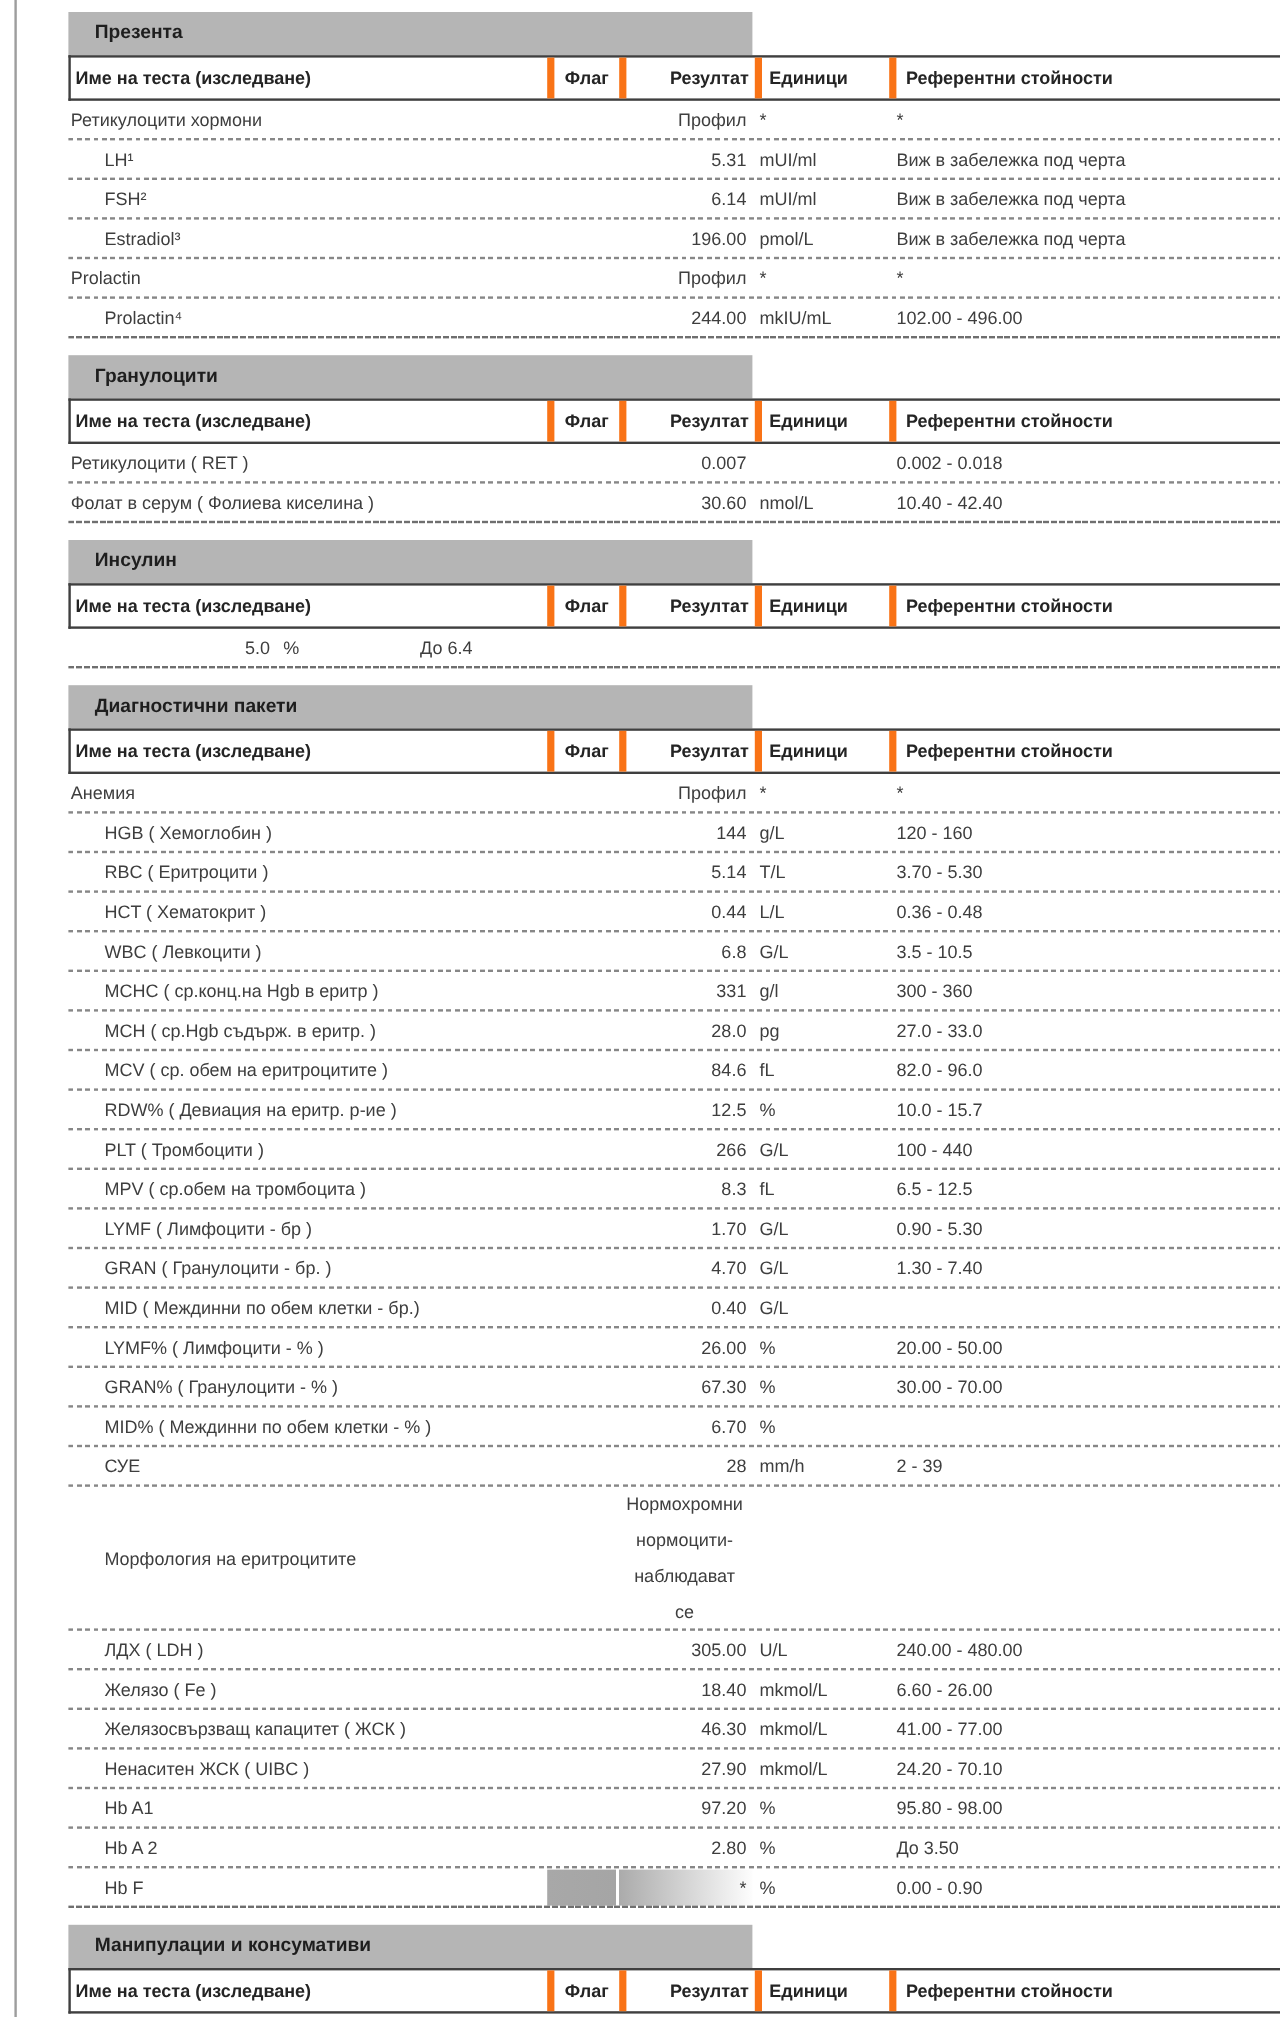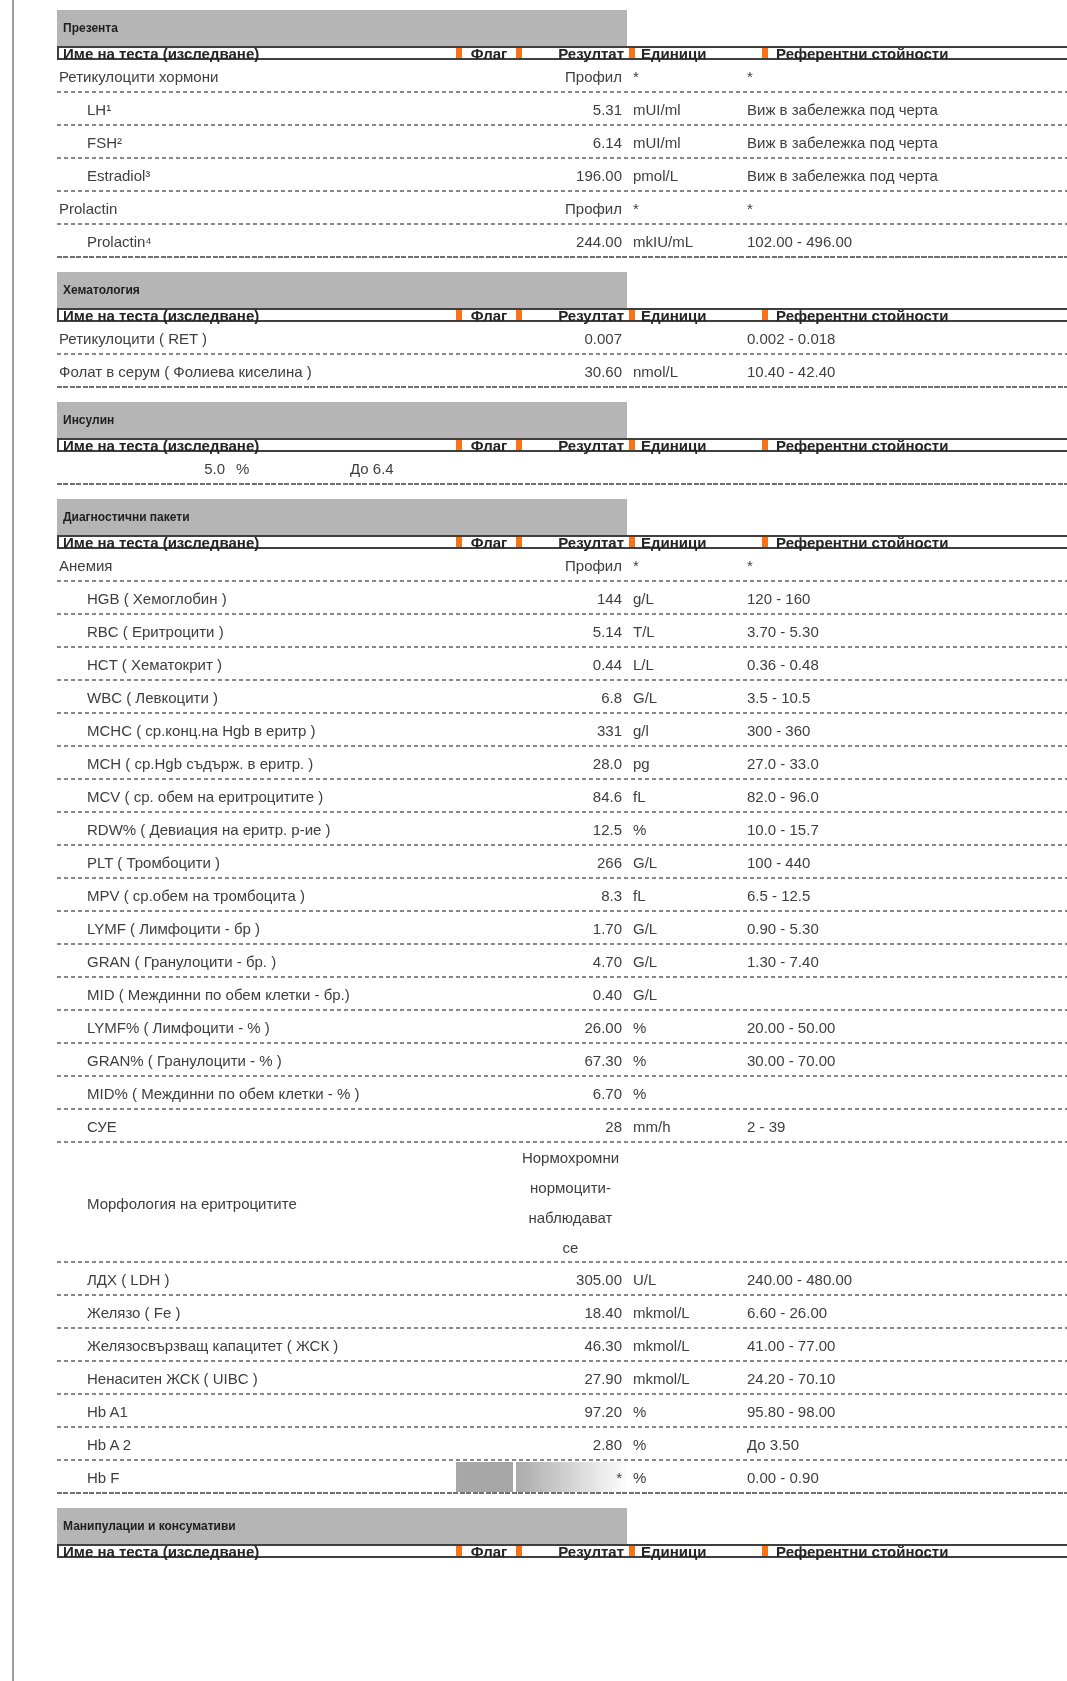--- a/index.html
+++ b/index.html
@@ -12,34 +12,34 @@
     color:#3e3e3e;
     font-size:15px;
   }
   .edge-line{position:absolute;left:12px;top:0;width:2px;height:1681px;background:#9d9d9d;}
   .content{position:absolute;left:57px;top:10px;width:1010px;}
   .sec + .sec{margin-top:14px;}
   .secbar{
     width:570px;height:36px;box-sizing:border-box;
     background:#b5b5b5;color:#1e1e1e;
     display:flex;align-items:center;
-    font-weight:bold;font-size:12px;padding-left:6px;
+    font-weight:bold;font-size:16px;padding-left:22px;
   }
   .hrow{
-    display:flex;height:14px;box-sizing:border-box;
+    display:flex;height:38px;box-sizing:border-box;
     border-top:2px solid #3f3f3f;border-bottom:2px solid #3f3f3f;border-left:2px solid #3f3f3f;
     font-weight:bold;color:#242424;font-size:15px;justify-content:flex-end;
   }
   .hc{display:flex;align-items:center;box-sizing:border-box;}
   .hc.flag,.hc.result,.hc.unit,.hc.ref{border-left:6px solid #f97316;}
   .hc.name{width:397px;padding-left:4px;}
   .hc.flag{width:60px;justify-content:center;}
   .hc.result{width:113px;justify-content:flex-end;padding-right:5px;}
   .hc.unit{width:112px;padding-left:6px;}
-  .hc.ref{flex:1;padding-left:8px;margin-left:21px;}
+  .hc.ref{flex:1;padding-left:8px;}
   .row{
     position:relative;display:flex;align-items:stretch;
     min-height:33px;
   }
   .row::after{
     content:"";position:absolute;left:0;right:0;bottom:0;height:2px;
     background-image:repeating-linear-gradient(90deg,#878787 0 4px,transparent 4px 7px);
   }
   .row.secend::after{
     background-image:repeating-linear-gradient(90deg,#6f6f6f 0 5px,transparent 5px 6.5px);
@@ -113,21 +113,21 @@
         </div>
         <div class="row secend">
           <div class="c name ind">Prolactin⁴</div>
           <div class="c flag"></div>
           <div class="c result">244.00</div>
           <div class="c unit">mkIU/mL</div>
           <div class="c ref">102.00 - 496.00</div>
         </div>
       </section>
       <section class="sec">
-        <div class="secbar">Хематология</div>
+        <div class="secbar">Гранулоцити</div>
         <div class="hrow">
           <div class="hc name">Име на теста (изследване)</div>
           <div class="hc flag">Флаг</div>
           <div class="hc result">Резултат</div>
           <div class="hc unit">Единици</div>
           <div class="hc ref">Референтни стойности</div>
         </div>
         <div class="row">
           <div class="c name">Ретикулоцити ( RET )</div>
           <div class="c flag"></div>

